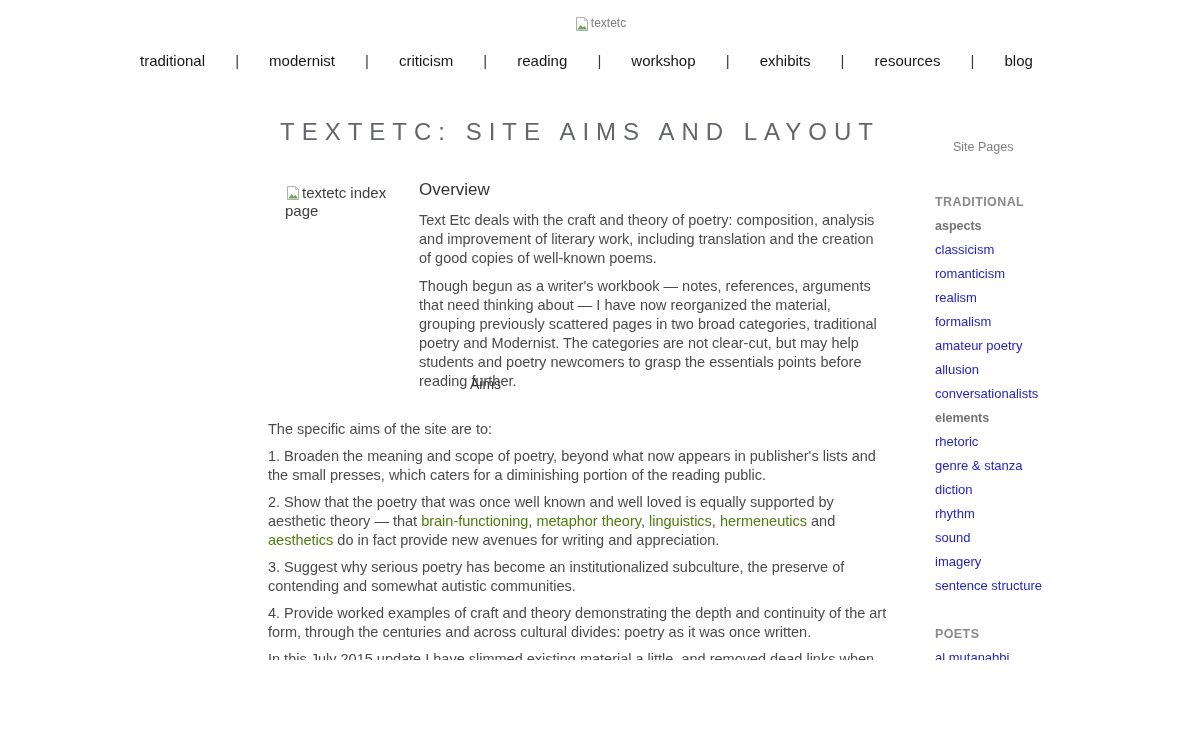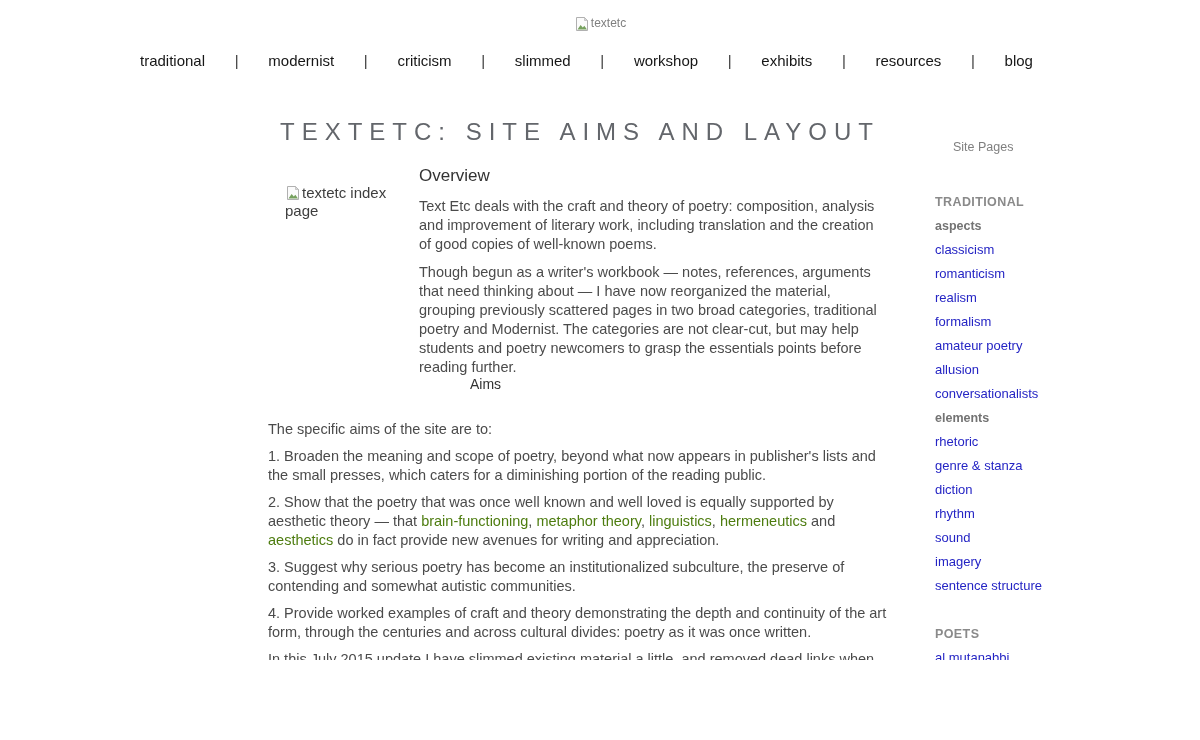--- a/index.html
+++ b/index.html
@@ -22,21 +22,21 @@
   
   .page-title { position:absolute; top:118px; left:250px; width:660px; margin:0;
                 text-align:center; font-size:24px; font-weight:400;
                 letter-spacing:7px; color:#63666b; white-space:nowrap; }
 
   
   .content-img { position:absolute; left:285px; top:184px; width:112px;
                  font-size:15px; line-height:18px; color:#3e3e3e; }
   .content-img svg { vertical-align:-3px; margin-right:1px; }
 
-  .overview { position:absolute; left:419px; top:166px; width:468px; }
+  .overview { position:absolute; left:419px; top:180px; width:468px; }
   .overview h2 { margin:0 0 11px 0; font-size:17px; font-weight:400; color:#333333; }
   .overview p  { margin:0 0 9px 0; font-size:14.5px; line-height:19px; color:#4b4b4b; }
 
   .aims-heading { position:absolute; left:470px; top:376px; margin:0;
                   font-size:14px; font-weight:400; color:#333333; }
   .aims-body { position:absolute; left:268px; top:420px; width:623px;
                font-size:14.5px; line-height:19px; color:#4b4b4b; }
   .aims-body p { margin:0 0 8px 0; }
 
   a.body-link { color:#4d7c0f; text-decoration:none; }
@@ -68,21 +68,21 @@
     <span class="alt">textetc</span>
   </div>
 
   <nav class="nav" id="nav">
       <a href="#">traditional</a>
       <span class="sep">|</span>
       <a href="#">modernist</a>
       <span class="sep">|</span>
       <a href="#">criticism</a>
       <span class="sep">|</span>
-      <a href="#">slimmed</a>
+      <a href="#">reading</a>
       <span class="sep">|</span>
       <a href="#">workshop</a>
       <span class="sep">|</span>
       <a href="#">exhibits</a>
       <span class="sep">|</span>
       <a href="#">resources</a>
       <span class="sep">|</span>
       <a href="#">blog</a>
     </nav>
 

